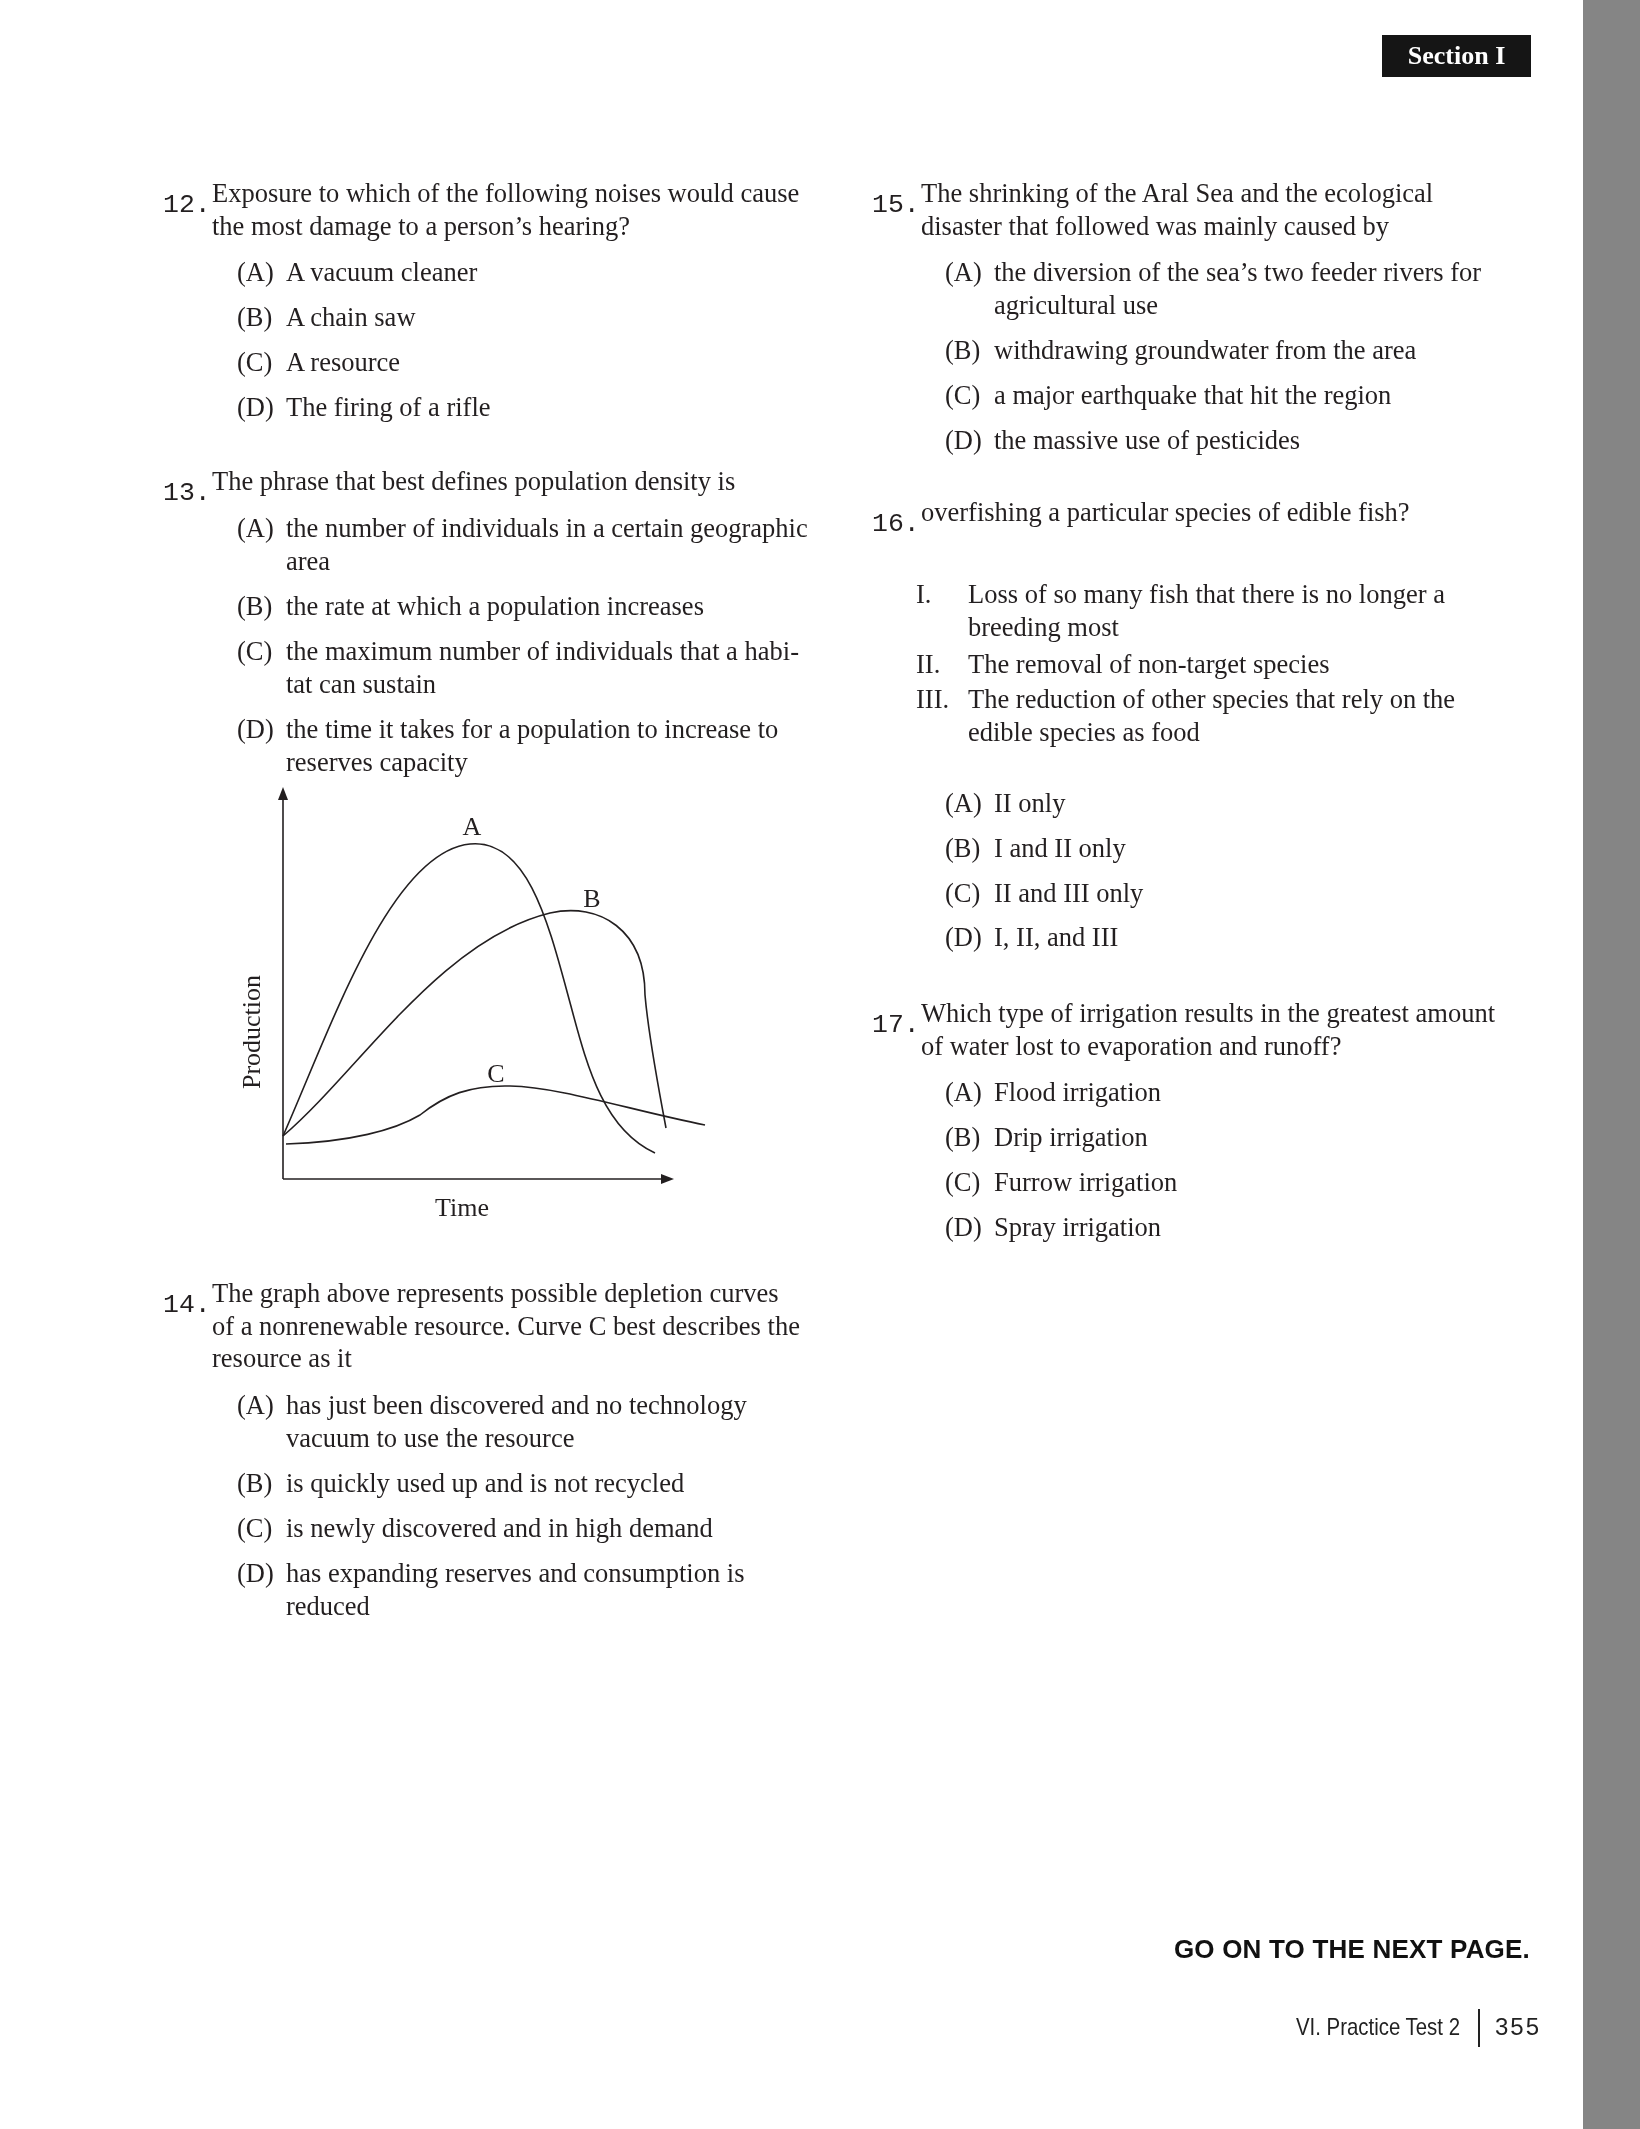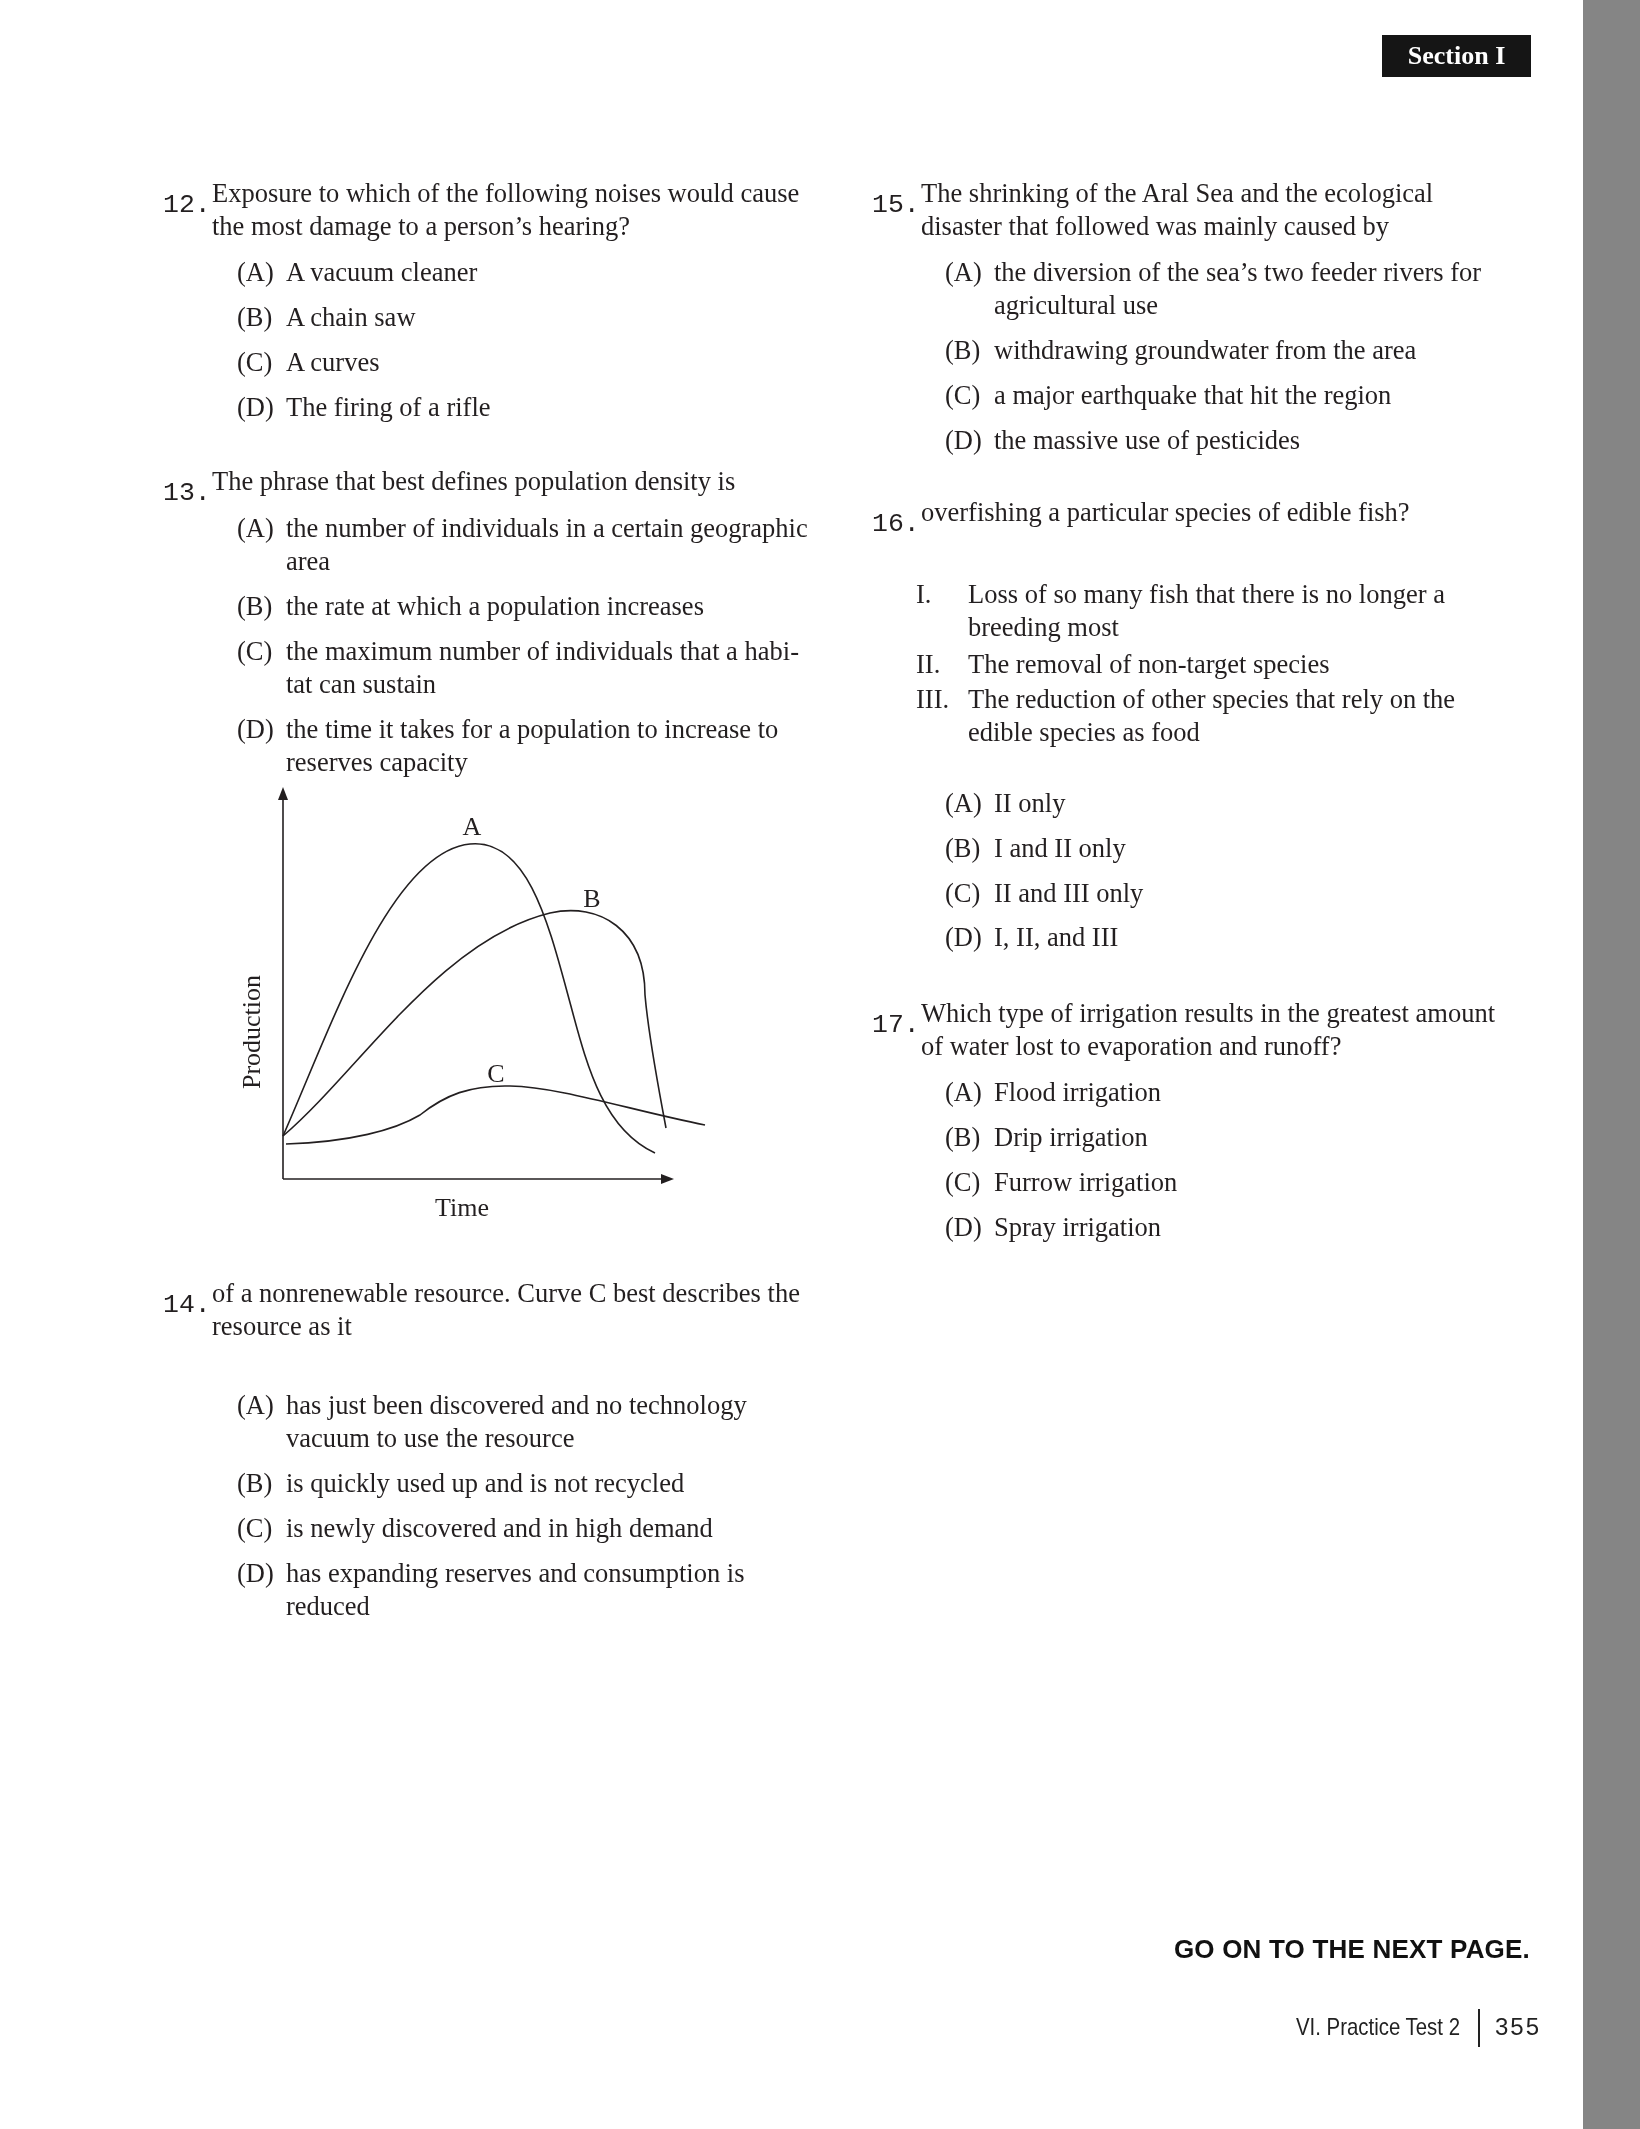--- a/index.html
+++ b/index.html
@@ -40,21 +40,21 @@
   <div class="opt" style="left:74px; top:79px;">
     <span class="lab">(A)</span>
     <span class="txt" style="white-space:nowrap">A vacuum cleaner</span>
   </div>
   <div class="opt" style="left:74px; top:124px;">
     <span class="lab">(B)</span>
     <span class="txt" style="white-space:nowrap">A chain saw</span>
   </div>
   <div class="opt" style="left:74px; top:169px;">
     <span class="lab">(C)</span>
-    <span class="txt" style="white-space:nowrap">A curves</span>
+    <span class="txt" style="white-space:nowrap">A resource</span>
   </div>
   <div class="opt" style="left:74px; top:214px;">
     <span class="lab">(D)</span>
     <span class="txt" style="white-space:nowrap">The firing of a rifle</span>
   </div>
 </div>
 
 <div class="q" style="left:163px; top:465px; width:660px;">
   <span class="num">13.</span>
   <div class="stem">
@@ -104,20 +104,21 @@
   <text x="252" y="55" font-size="26" text-anchor="middle">A</text>
   <text x="372" y="127" font-size="26" text-anchor="middle">B</text>
   <text x="276" y="302" font-size="26" text-anchor="middle">C</text>
   <text x="242" y="436" font-size="26" text-anchor="middle">Time</text>
   <text x="0" y="0" font-size="26" text-anchor="middle" transform="translate(40,252) rotate(-90)">Production</text>
 </svg>
 
 <div class="q" style="left:163px; top:1277px; width:660px;">
   <span class="num">14.</span>
   <div class="stem" style="white-space:nowrap">
+    <div>The graph above represents possible depletion curves</div>
     <div>of a nonrenewable resource. Curve C best describes the</div>
     <div>resource as it</div>
   </div>
   <div class="opt" style="left:74px; top:112px;">
     <span class="lab">(A)</span>
     <div class="txt" style="white-space:nowrap">
       <div>has just been discovered and no technology</div>
       <div>vacuum to use the resource</div>
     </div>
   </div>

